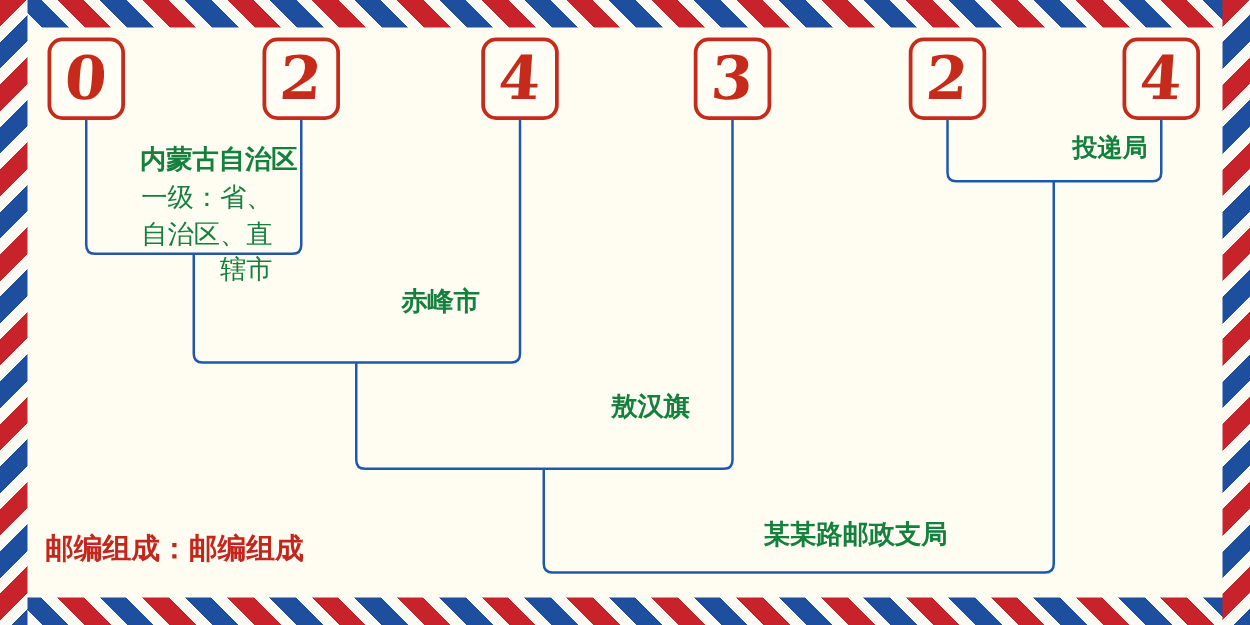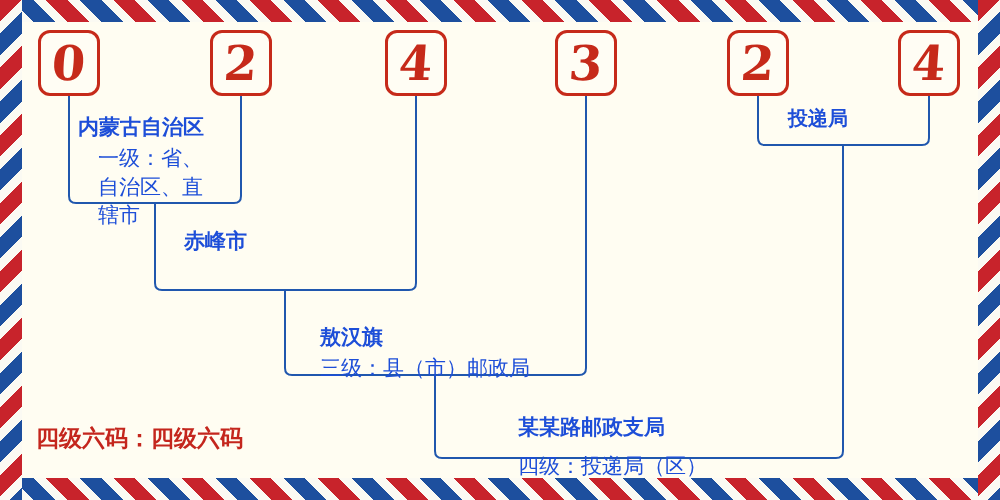--- a/index.html
+++ b/index.html
@@ -52,30 +52,30 @@
   .digit {
     font-family: "DejaVu Serif", "Liberation Serif", serif;
     font-weight: bold;
     font-size: 48px;
     line-height: 1;
     color: #c62a1a;
     transform: skewX(-4deg);
   }
 
   
-  .label { position: absolute; z-index: 2; text-align: left; color: #1d4ed8; }
+  .label { position: absolute; z-index: 2; text-align: right; color: #15803d; }
   .label-name { font-weight: bold; font-size: 21px; line-height: 1.25; }
   .label-desc { font-size: 21px; line-height: 1.35; margin-top: 4px; font-weight: 500; }
   .lv1 { left: 78px;  top: 114px; width: 160px; }
   .lv1 .label-desc { width: 120px; margin-left: auto; margin-right: auto; }
-  .lv2 { left: 184px; top: 228px; width: 180px; }
-  .lv3 { left: 320px; top: 324px; width: 232px; }
+  .lv2 { left: 204px; top: 228px; width: 180px; }
+  .lv3 { left: 320px; top: 312px; width: 232px; }
   .lv4 { left: 518px; top: 392px; width: 240px; margin-top: 22px; }
   .lv4 .label-desc { margin-top: 12px; }
-  .lv5 { left: 788px; top: 106px; width: 148px; }
+  .lv5 { left: 770px; top: 106px; width: 148px; }
   .lv5 .label-name { font-size: 20px; }
 
   .footer-note {
     position: absolute; left: 36px; top: 423px; z-index: 2;
     color: #c4261d; font-weight: bold; font-size: 23px;
   }
 </style>
 </head>
 <body>
 
@@ -117,27 +117,25 @@
     <div class="label-name">内蒙古自治区</div>
     <div class="label-desc">一级：省、自治区、直辖市</div>
   </div>
 
   <div class="label lv2">
     <div class="label-name">赤峰市</div>
   </div>
 
   <div class="label lv3">
     <div class="label-name">敖汉旗</div>
-    <div class="label-desc">三级：县（市）邮政局</div>
   </div>
 
   <div class="label lv4">
     <div class="label-name">某某路邮政支局</div>
-    <div class="label-desc">四级：投递局（区）</div>
   </div>
 
   <div class="label lv5">
     <div class="label-name">投递局</div>
   </div>
 
-  <div class="footer-note">四级六码：四级六码</div>
+  <div class="footer-note">邮编组成：邮编组成</div>
 
 </div>
 
 </body></html>

